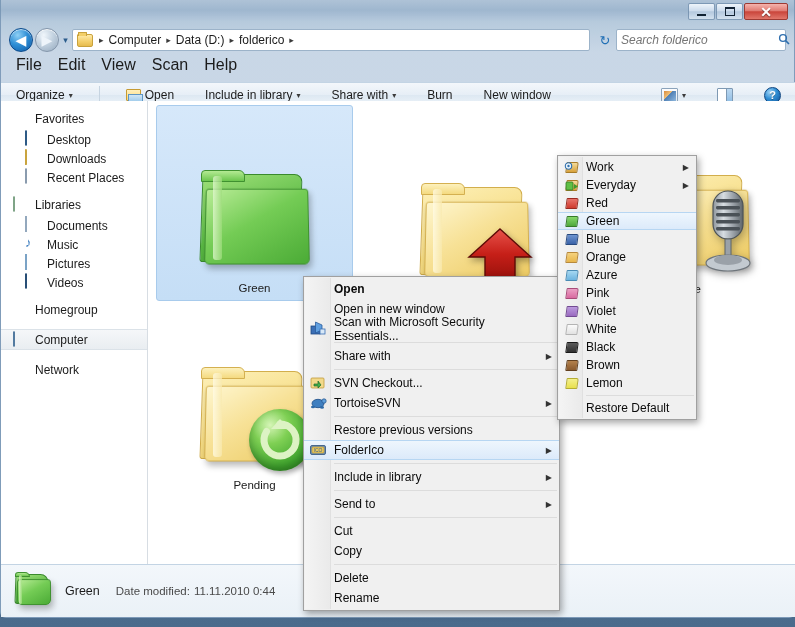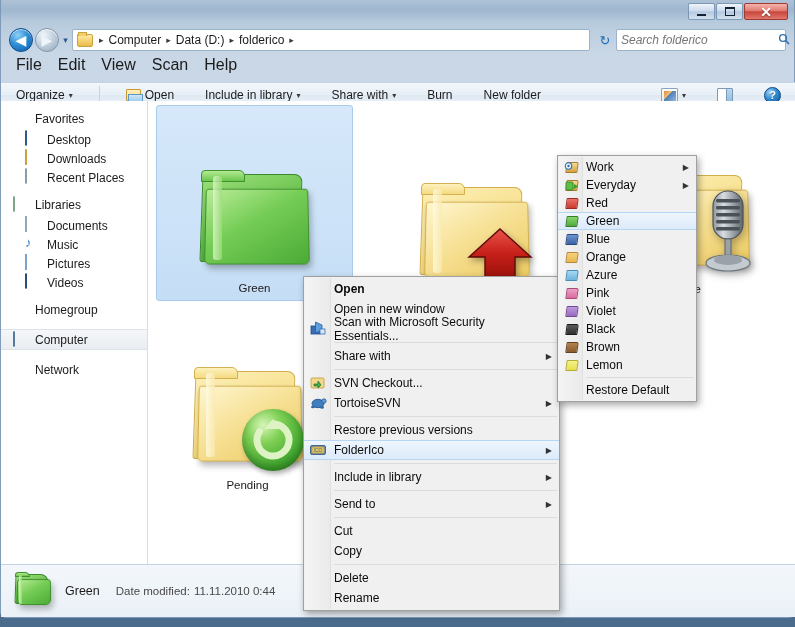--- a/index.html
+++ b/index.html
@@ -448,21 +448,21 @@
       <span class="caret">▾</span>
     </div>
     <div class="tb">
       <span>Share with</span>
       <span class="caret">▾</span>
     </div>
     <div class="tb">
       <span>Burn</span>
     </div>
     <div class="tb">
-      <span>New folder</span>
+      <span>New window</span>
     </div>
     <div class="tb-spacer"></div>
     <div class="tb">
       <span class="view-ico"></span>
       <span class="caret">▾</span>
     </div>
     <div class="tb">
       <span class="pane-ico"></span>
     </div>
     <div class="tb">
@@ -601,21 +601,21 @@
                 <rect x="19" y="40" width="24" height="3.5" rx="1.4"></rect>
               </g>
               <rect x="28" y="52" width="6" height="18" fill="#9aa1a8" stroke="#5d6469" stroke-width="1"></rect>
               <ellipse cx="31" cy="76" rx="22" ry="8" fill="#c3cad0" stroke="#6e757b" stroke-width="1.2"></ellipse>
               <ellipse cx="31" cy="73" rx="14" ry="5" fill="#9aa1a8"></ellipse>
             </svg>
           </div>
           <div class="lbl">ne</div>
         </div>
 
-        <div class="cell" style="left:1px; top:200px;">
+        <div class="cell" style="left:8px; top:200px;">
           <div class="icon-wrap">
             <div class="fldr f-yellow">
               <div class="back"></div>
                 <div class="tab"></div>
               <div class="front"></div>
                 <div class="spine"></div>
             </div>
             <div class="ov-sync">
               <svg width="46" height="46" viewBox="0 0 46 46">
                 <path d="M23 7 A16 16 0 1 1 9.5 14.5" fill="none" stroke="#ddf3c4" stroke-width="7" stroke-linecap="round"></path>
@@ -821,20 +821,26 @@
     <span>Pink</span>
   </div>
 
   <div class="subitem">
     <span class="sub-ico">
       <span class="mini-folder" style="background:linear-gradient(180deg,#bb9ade,#9a6ac0);border:1px solid #724a92;"></span>
     </span>
     <span>Violet</span>
   </div>
 
+  <div class="subitem">
+    <span class="sub-ico">
+      <span class="mini-folder" style="background:linear-gradient(180deg,#fbfbfb,#e2e2e2);border:1px solid #b4b4b4;"></span>
+    </span>
+    <span>White</span>
+  </div>
 
   <div class="subitem">
     <span class="sub-ico">
       <span class="mini-folder" style="background:linear-gradient(180deg,#5a5a5a,#303030);border:1px solid #1a1a1a;"></span>
     </span>
     <span>Black</span>
   </div>
 
 
   <div class="subitem">

